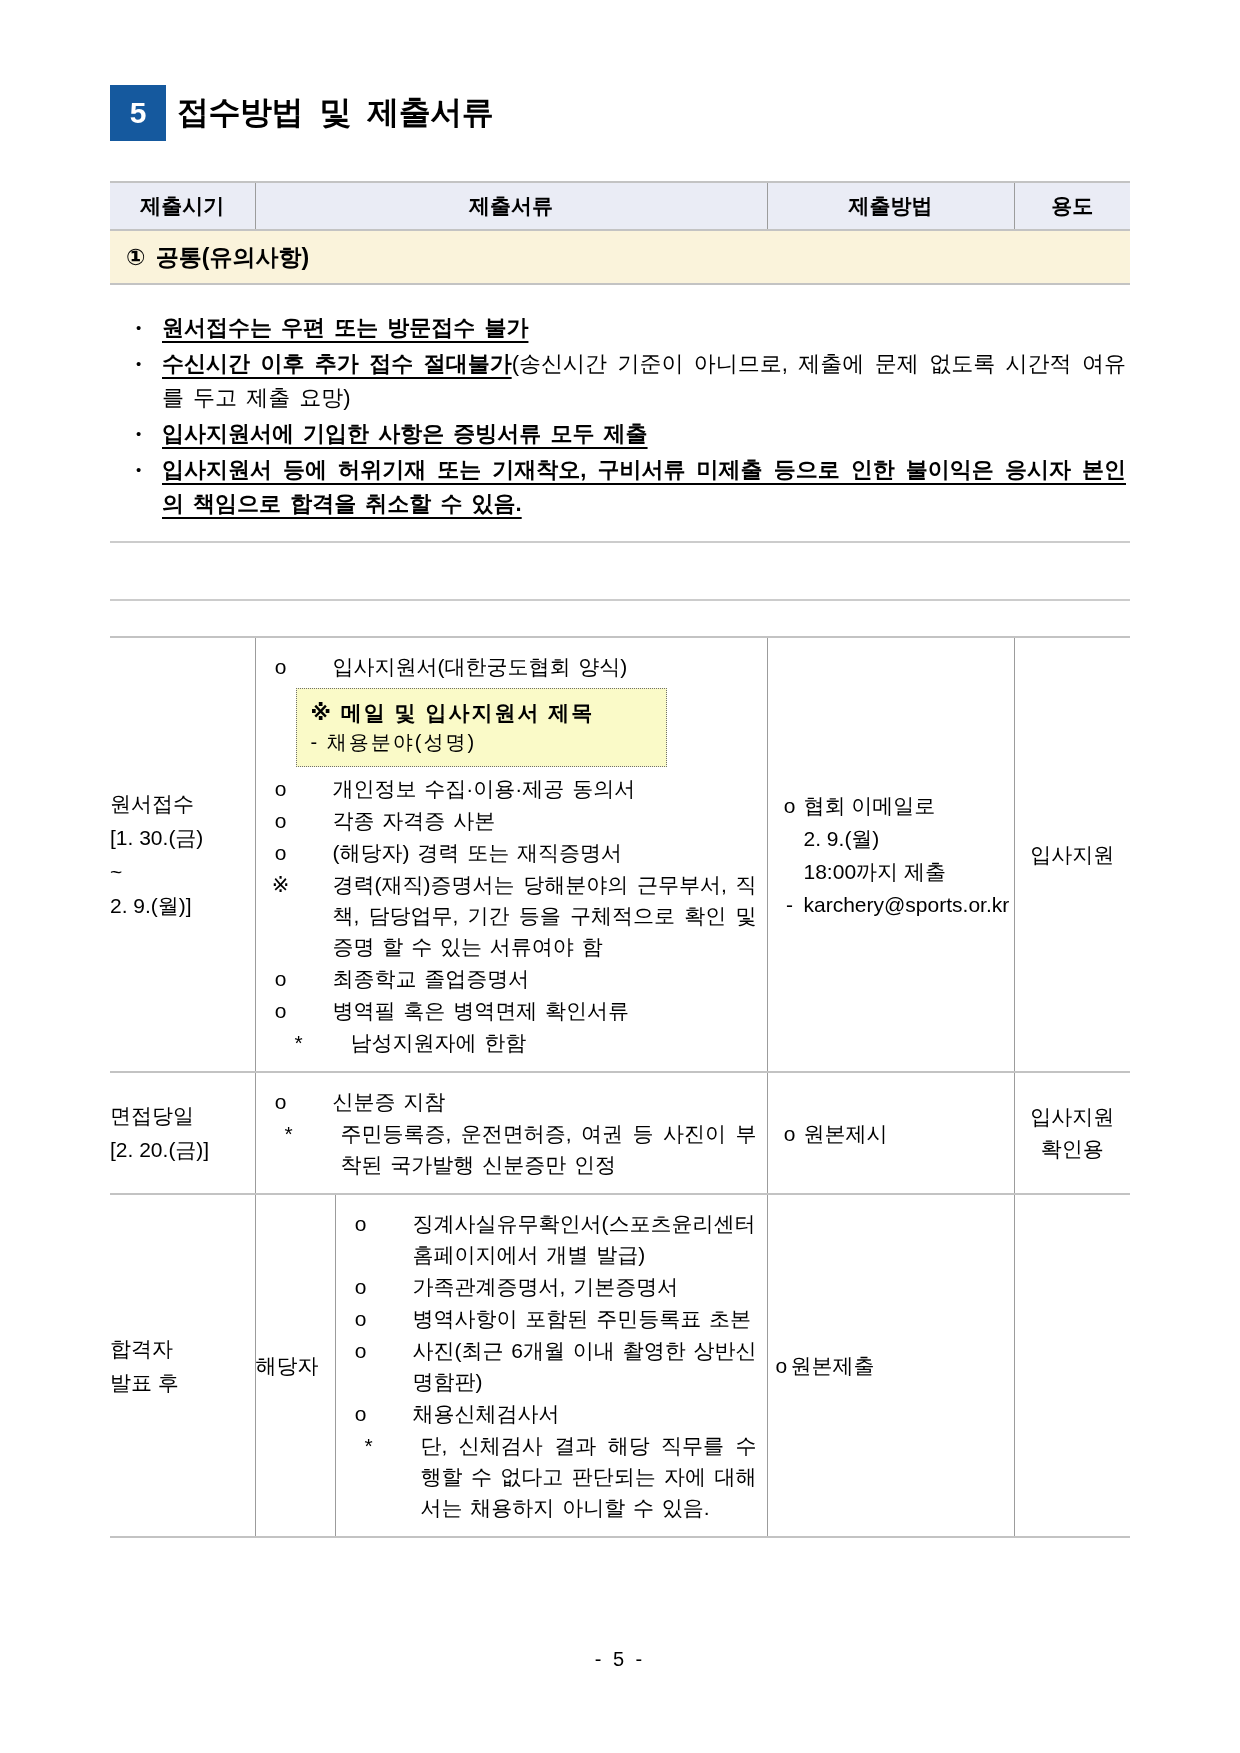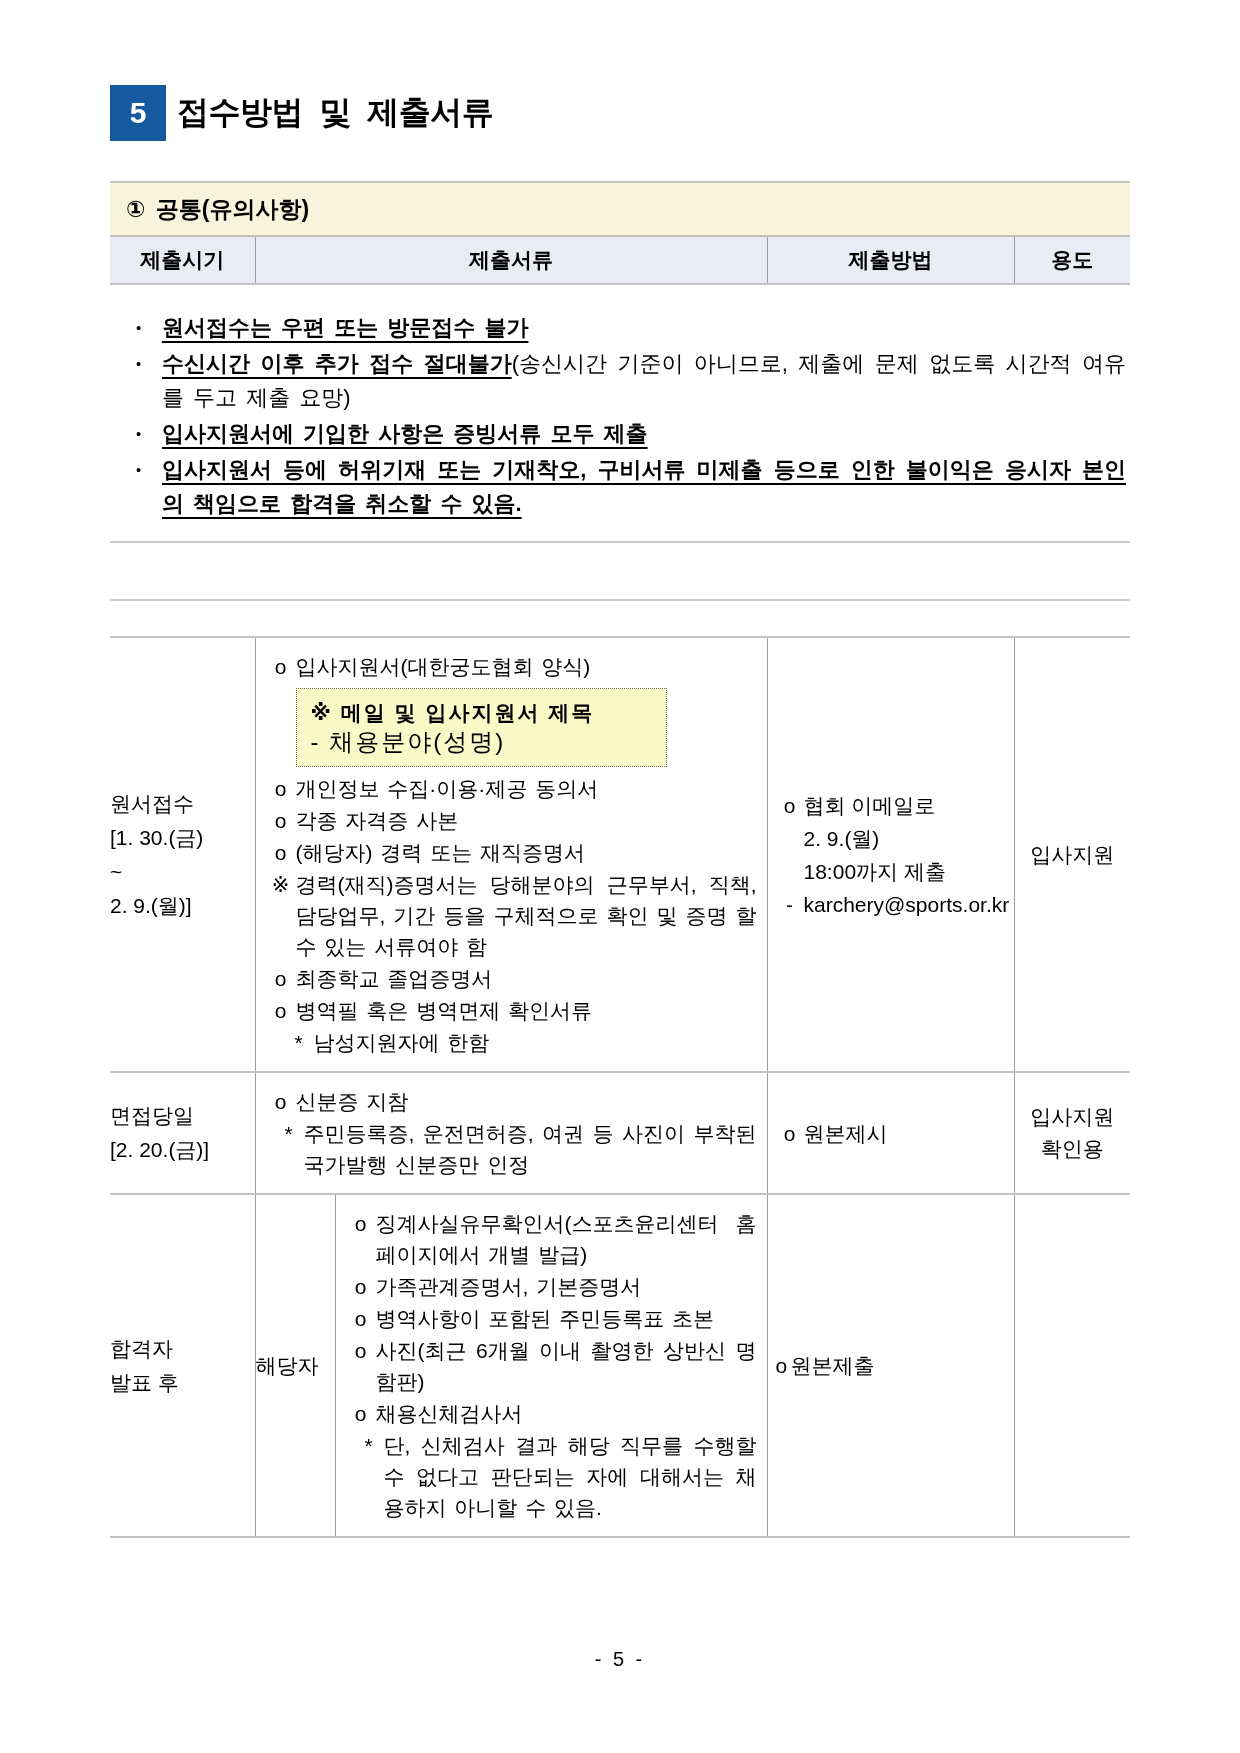--- a/index.html
+++ b/index.html
@@ -47,30 +47,30 @@
   .t2 tr.body-row td + td{border-left:1px solid #9c9c9c;}
   .t2 tr.last td{border-bottom:2px solid #c3c3c3;}
   .c-period{text-align:left;vertical-align:middle;white-space:pre-line;line-height:34px;}
   .c-qualifier{vertical-align:middle;}
   .c-docs{vertical-align:top;padding:12px 8px 12px 10px;}
   .c-method{vertical-align:middle;padding:8px 4px 8px 8px;}
   .c-usage{text-align:center;vertical-align:middle;white-space:pre-line;line-height:32px;}
 
   .doc{display:flex;line-height:31px;margin:1px 0;}
   .doc .pfx{flex:none;width:30px;text-align:center;}
-  .doc .txt{flex:1;text-align:justify;word-spacing:2px;padding-right:2px;}
+  .doc .txt{flex:1;text-align:justify;word-spacing:2px;padding-right:2px;margin-left:37px;}
   .doc.sub1{padding-left:8px;}
   .doc.sub2{padding-left:18px;}
 
   .note-box{
     margin:6px 0 6px 30px;width:371px;box-sizing:border-box;
     background:#fafac8;border:1px dotted #6f6f6f;padding:9px 14px 10px;
   }
   .note-title{font-weight:bold;font-size:21px;letter-spacing:2px;line-height:30px;}
-  .note-line{font-size:24px;letter-spacing:2px;line-height:28px;}
+  .note-line{font-size:20px;letter-spacing:2px;line-height:28px;}
 
   .mline{display:flex;line-height:33px;}
   .mline .pfx{flex:none;width:28px;text-align:center;}
   .mline .txt{white-space:pre-line;flex:1;}
   .c-method.tight .pfx{width:15px;text-align:left;}
 
   
   .footer{position:absolute;left:0;top:1648px;width:1240px;text-align:center;font-size:20px;letter-spacing:3px;}
 </style>
 </head>
@@ -86,27 +86,27 @@
 
     <table class="t1">
       <colgroup>
           <col style="width:145px">
           <col style="width:512px">
           <col style="width:247px">
           <col style="width:116px">
         </colgroup>
       <tbody>
           <tr>
-        <td class="banner-cell" colspan="4">① 공통(유의사항)</td>
-      </tr>
-      <tr>
         <th>제출시기</th>
         <th>제출서류</th>
         <th>제출방법</th>
         <th>용도</th>
+      </tr>
+      <tr>
+        <td class="banner-cell" colspan="4">① 공통(유의사항)</td>
       </tr>
       <tr>
         <td class="bullets-cell" colspan="4">
           <div class="notice">
             <span class="mark">•</span>
             <span class="txt"><span class="em">원서접수는 우편 또는 방문접수 불가</span><span class="rest"></span></span>
           </div>
           <div class="notice">
             <span class="mark">•</span>
             <span class="txt"><span class="em">수신시간 이후 추가 접수 절대불가</span><span class="rest">(송신시간 기준이 아니므로, 제출에 문제 없도록 시간적 여유를 두고 제출 요망)</span></span>

